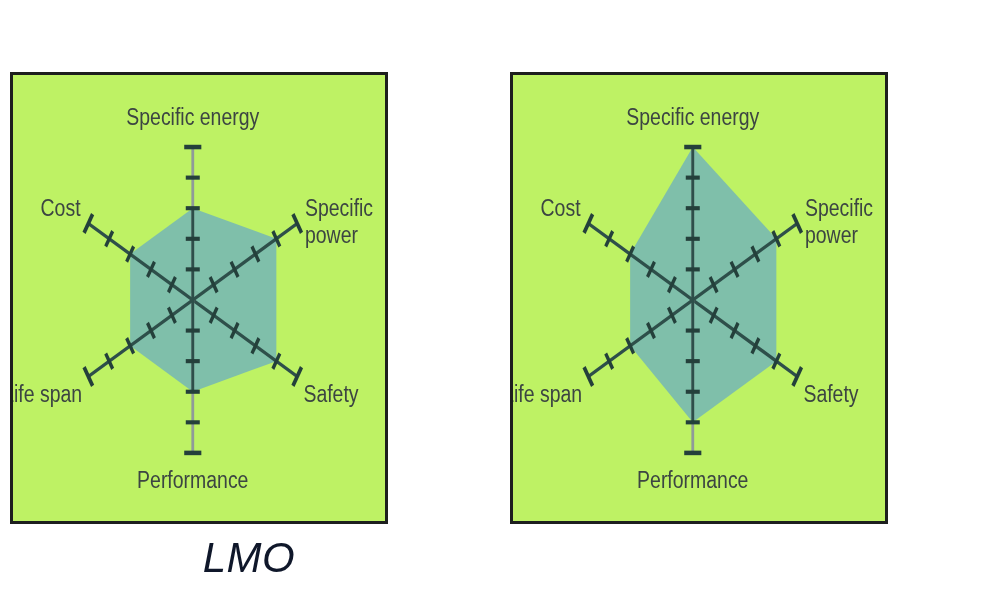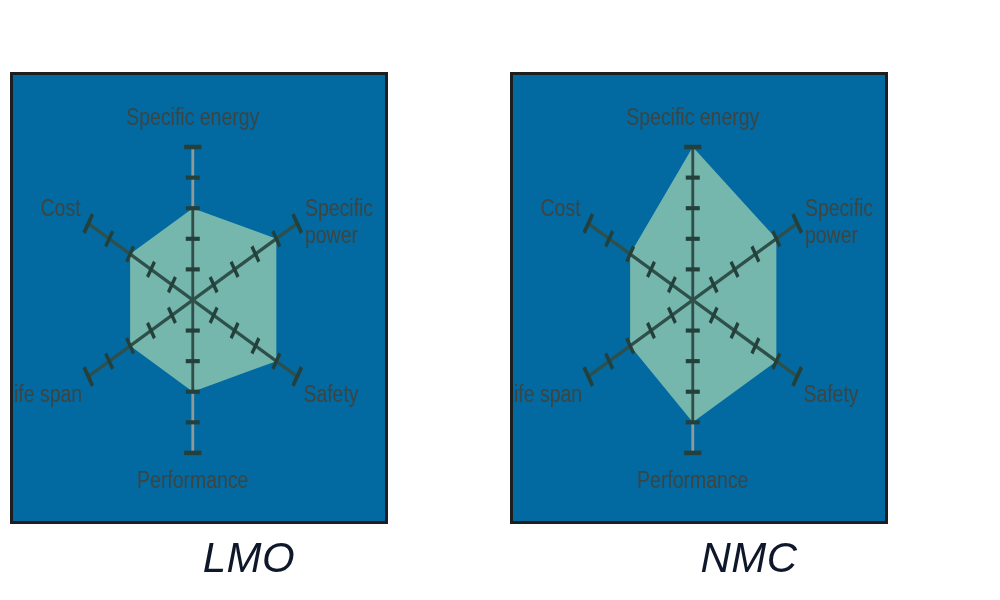--- a/index.html
+++ b/index.html
@@ -26,21 +26,21 @@
   }
   .panel-wrap.left  { left: 0; }
   .panel-wrap.right { left: 500px; }
 
   .radar-panel {
     position: absolute;
     left: 10px;
     top: 72px;
     width: 378px;
     height: 452px;
-    background: #0369a1;
+    background: #bef264;
     border: 3px solid #1d1f1e;
     box-sizing: border-box;
   }
   .radar-svg {
     display: block;
     width: 100%;
     height: 100%;
   }
   .caption {
     position: absolute;
@@ -197,16 +197,15 @@
         <g>
             <text class="axis-label" x="231.0" y="51.0" text-anchor="middle"><tspan x="231.0" dy="0">Specific energy</tspan></text>
             <text class="axis-label" x="375.2" y="142.5" text-anchor="start"><tspan x="375.2" dy="0">Specific</tspan><tspan x="375.2" dy="28">power</tspan></text>
             <text class="axis-label" x="373.2" y="331.5" text-anchor="start"><tspan x="373.2" dy="0">Safety</tspan></text>
             <text class="axis-label" x="231.0" y="419.0" text-anchor="middle"><tspan x="231.0" dy="0">Performance</tspan></text>
             <text class="axis-label" x="88.8" y="331.5" text-anchor="end"><tspan x="88.8" dy="0">Life span</tspan></text>
             <text class="axis-label" x="86.8" y="142.5" text-anchor="end"><tspan x="86.8" dy="0">Cost</tspan></text>
           </g>
       </svg>
     </div>
-    <div class="caption">NMC</div>
   </div>
 
 </div>
 
 </body></html>

